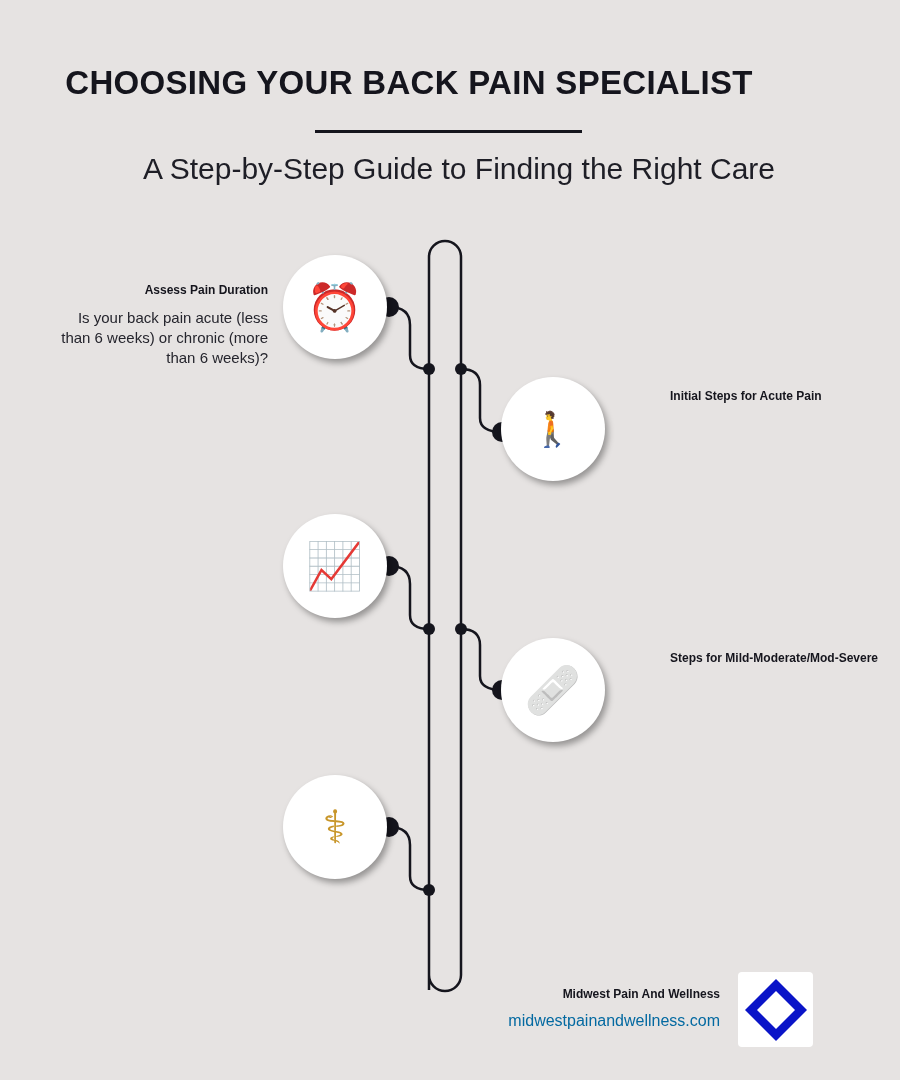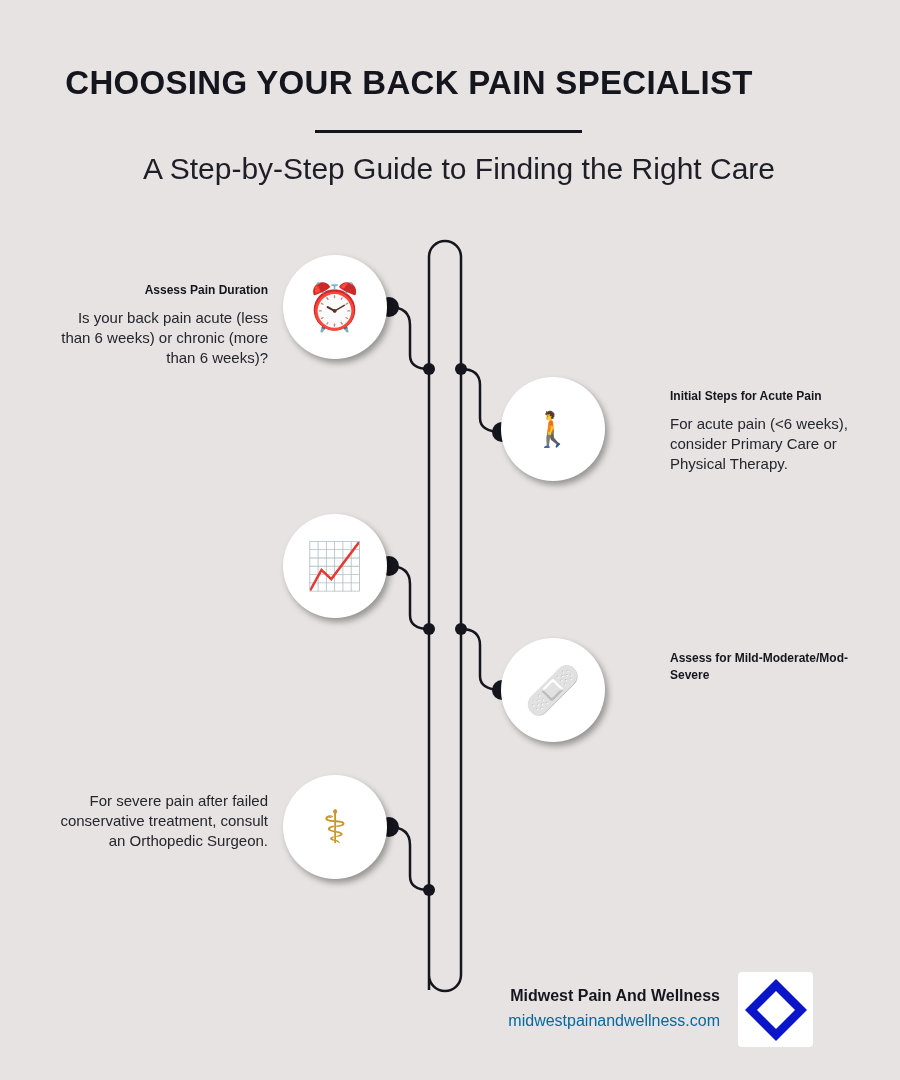--- a/index.html
+++ b/index.html
@@ -7,21 +7,21 @@
   .title { position:absolute; top:64px; left:5px; width:808px; text-align:center; font-size:33px; font-weight:bold; letter-spacing:0.3px; color:#15151d; }
   .divider { position:absolute; top:130px; left:315px; width:267px; height:3px; background:#15151d; }
   .subtitle { position:absolute; top:152px; left:9px; width:900px; text-align:center; font-size:30px; color:#1e1e26; }
   svg.track { position:absolute; left:0; top:0; }
   .circle { position:absolute; width:104px; height:104px; border-radius:50%; background:#fff; box-shadow:3px 4px 6px rgba(0,0,0,0.35); display:flex; align-items:center; justify-content:center; font-size:46px; }
   .step { position:absolute; width:215px; }
   .step.left { text-align:right; }
   .step.right { text-align:left;margin-left:48px; }
   .step h3 { margin:0 0 9px 0; font-size:12px; font-weight:bold; line-height:17px; color:#15151d; }
   .step p { margin:0; font-size:15px; line-height:20px; color:#25252d; }
-  .footer-name { position:absolute; top:987px; right:180px; font-size:16px; font-weight:bold; color:#15151d; }
+  .footer-name { position:absolute; top:987px; right:180px; font-size:12px; font-weight:bold; color:#15151d; }
   .footer-url { position:absolute; top:1012px; right:180px; font-size:16px; color:#0369a1; }
   .logo { position:absolute; left:738px; top:972px; width:75px; height:75px; background:#fff; border-radius:4px; display:flex; align-items:center; justify-content:center; }
 </style>
 </head>
 <body>
 
 <div class="title">CHOOSING YOUR BACK PAIN SPECIALIST</div>
 <div class="divider"></div>
 <div class="subtitle">A Step-by-Step Guide to Finding the Right Care</div>
 
@@ -56,41 +56,39 @@
 <div class="step left" style="left:53px;top:282px;">
   <h3>Assess Pain Duration</h3>
   <p>Is your back pain acute (less than 6 weeks) or chronic (more than 6 weeks)?</p>
 </div>
 
 <div class="circle" style="left:501px;top:377px;">
   <span style="font-size:34px;">🚶</span>
 </div>
 <div class="step right" style="left:622px;top:388px;">
   <h3>Initial Steps for Acute Pain</h3>
-  <p>For acute pain (&lt;6 weeks), consider Primary Care or Physical Therapy.</p>
 </div>
 
 <div class="circle" style="left:283px;top:514px;">
   <span>📈</span>
 </div>
 <div class="step left" style="left:53px;top:530px;">
 </div>
 
 <div class="circle" style="left:501px;top:638px;">
   <span>🩹</span>
 </div>
 <div class="step right" style="left:622px;top:650px;">
-  <h3>Assess for Mild-Moderate/Mod-Severe</h3>
+  <h3>Steps for Mild-Moderate/Mod-Severe</h3>
 </div>
 
 <div class="circle" style="left:283px;top:775px;">
   <span style="color:#c8962a;">⚕</span>
 </div>
 <div class="step left" style="left:53px;top:791px;">
-  <p>For severe pain after failed conservative treatment, consult an Orthopedic Surgeon.</p>
 </div>
 
 <div class="footer-name">Midwest Pain And Wellness</div>
 <div class="footer-url">midwestpainandwellness.com</div>
 <div class="logo">
   <svg width="66" height="66" viewBox="0 0 66 66">
     <polygon points="33,2 64,33 33,64 2,33" fill="#0a14c8"></polygon>
     <polygon points="33,14 52,33 33,52 14,33" fill="#fff"></polygon>
     <polygon points="20,4 30,4 8,26 4,22" fill="#fff"></polygon>
     <polygon points="62,20 62,30 40,8 44,4" fill="#fff"></polygon>

